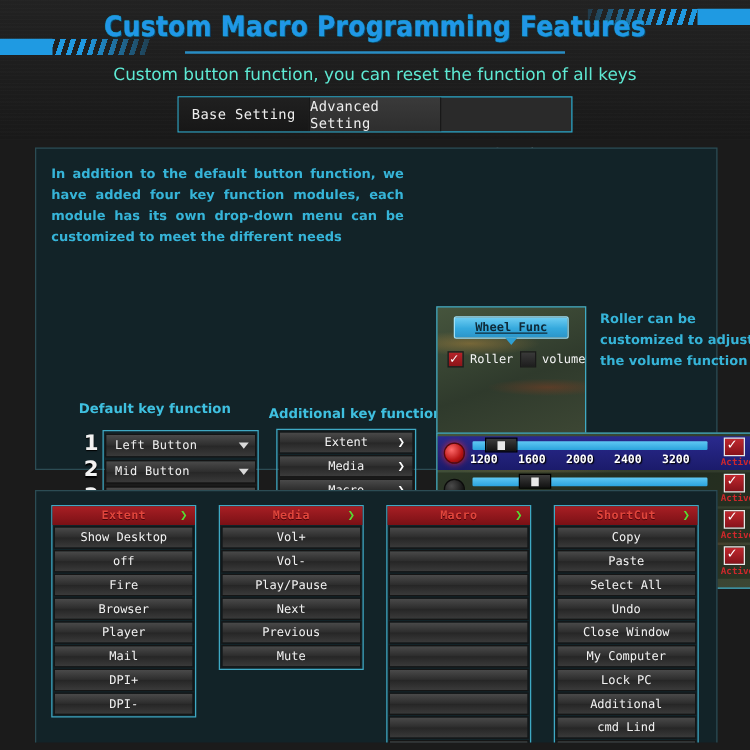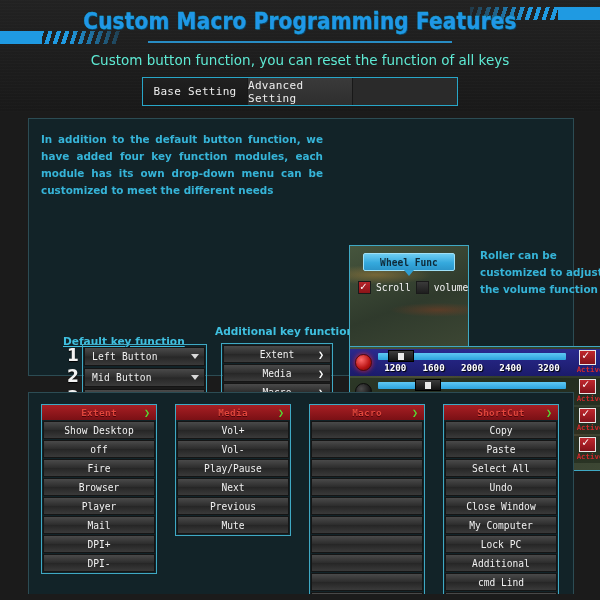--- a/index.html
+++ b/index.html
@@ -62,21 +62,21 @@
   .panel-main {
     position:absolute; left:28px; top:118px; width:546px; height:258px;
     background:#122328; border:1px solid #2c4c54;
   }
   .intro { position:absolute; left:12px; top:12px; width:282px;
     font-family:"DejaVu Sans", sans-serif; font-size:10.4px; line-height:17px;
     color:#36b4d8; text-align:justify; font-weight:600; }
 
   .col-title { position:absolute; font-family:"DejaVu Sans", sans-serif;
     font-size:10.6px; font-weight:bold; color:#3fc0e0; }
-  #t-default { left:34px; top:216px;text-decoration:underline; }
+  #t-default { left:34px; top:202px; }
   #t-additional { left:186px; top:206px; }
 
   .default-box { position:absolute; left:53px; top:225px; width:125px; height:128px;
     border:1px solid #3fa9c4; }
   .num { position:absolute; left:36px; width:16px; text-align:center;
     font-family:"DejaVu Sans", sans-serif; font-weight:bold; font-size:17px; color:#f2f2f2;
     text-shadow:0 1px 1px #000; }
   .dd { position:absolute; left:55px; width:121px; height:19px;
     background:linear-gradient(180deg,#4a4a4a 0%,#2e2e2e 48%,#272727 52%,#3a3a3a 100%);
     border:1px solid #141414; display:flex; align-items:center; }
@@ -99,21 +99,21 @@
     background:#3b4a36;
     background-image:
       radial-gradient(ellipse 80px 14px at 22% 28%, rgba(190,140,60,.45), transparent 70%),
       radial-gradient(ellipse 70px 10px at 75% 62%, rgba(150,60,30,.4), transparent 70%),
       linear-gradient(160deg,#46553d 0%,#2f3a2c 55%,#3d4734 100%);
   }
   .pillbtn { position:absolute; width:92px; height:18px;
     background:linear-gradient(180deg,#6ecdf2 0%,#35a9dd 55%,#2b95c9 100%);
     border:1px solid #9fe0f7; border-radius:2px;
     display:flex; align-items:center; justify-content:center;
-    font-size:9.6px; color:#0f2a38; font-weight:bold;}
+    font-size:9.6px; color:#0f2a38; font-weight:bold;text-decoration:underline;}
   .pillbtn::after{content:"";position:absolute;left:50%;bottom:-6px;margin-left:-5px;
     width:0;height:0;border-left:5px solid transparent;border-right:5px solid transparent;
     border-top:6px solid #2f9fd2;}
   #wheel-func { left:13px; top:7px; }
   #dpi-set { left:13px; top:72px; }
   .chkrow { position:absolute; left:8px; top:35px; display:flex; align-items:center; gap:5px; }
   .cb { width:13px;height:13px;border:1px solid #1a1a1a;display:inline-block;position:relative;}
   .cb.on { background:linear-gradient(180deg,#b6242a,#8b1418); }
   .cb.on::after{content:"\2713";position:absolute;left:1px;top:-2px;font-size:11px;color:#fff;font-weight:bold;}
   .cb.off { background:linear-gradient(180deg,#3a3a3a,#1e1e1e); }
@@ -138,21 +138,21 @@
     border:1px solid #0b0b0b; }
   .led.on { background:radial-gradient(circle at 35% 32%,#ff6a6a,#b81414 60%,#6a0808 100%);
     box-shadow:0 0 5px rgba(255,40,40,.8); border:1px solid #5a0808;}
   .slider-wrap { position:relative; flex:1; height:27px; margin-left:4px; margin-right:4px;}
   .track { position:absolute; left:2px; right:2px; top:4px; height:7px;
     background:linear-gradient(180deg,#5fc8f3,#2ba3dd); border-radius:1px;}
   .knob { position:absolute; top:1px; width:26px; height:12px;
     background:linear-gradient(180deg,#3c3c3c,#121212); border:1px solid #000;}
   .knob::after{content:"";position:absolute;left:50%;top:2px;margin-left:-3px;width:6px;height:7px;background:#e9e9e9;}
   .ticks { position:absolute; left:0; right:0; top:13px; display:flex; }
-  .ticks span { flex:1; text-align:center; font-size:9.2px; font-weight:bold; color:#fff;
+  .ticks span { flex:1; text-align:left; font-size:9.2px; font-weight:bold; color:#fff;
     text-shadow:1px 1px 1px #000; }
   .actwrap { width:34px; flex:0 0 auto; position:relative; height:27px; }
   .actbox { position:absolute; left:7px; top:1px; width:17px; height:15px;
     background:linear-gradient(180deg,#c0282e,#86121a); border:1px solid #e8e8e8; }
   .actbox::after{content:"\2713";position:absolute;left:2px;top:-3px;font-size:12px;color:#fff;font-weight:bold;}
   .actlbl { position:absolute; left:2px; top:16px; width:32px; text-align:center;
     font-size:7.4px; color:#d0282c; font-weight:bold; }
   .dpi-caption { position:absolute; left:0; top:230px; width:258px; text-align:center;
     font-family:"DejaVu Sans", sans-serif; font-size:10.4px; font-weight:bold; color:#3fc0e0;}
 
@@ -255,21 +255,21 @@
             <div class="arrow">❯</div>
           </div>
         </div>
     </div>
 
     <div class="rightzone">
       <div class="wheel-card">
         <div class="pillbtn" id="wheel-func">Wheel Func</div>
         <div class="chkrow" id="chkrow">
             <span class="cb on"></span>
-            <span class="lbl">Scroll</span>
+            <span class="lbl">Roller</span>
             <span class="cb off"></span>
             <span class="lbl">volume</span>
           </div>
       </div>
       <div class="roller-note">Roller can be customized to adjust the volume function</div>
 
       <div class="dpi-box" id="dpi-box">
           <div class="dpi-row sel">
             <div class="led on"></div>
             <div class="slider-wrap">

